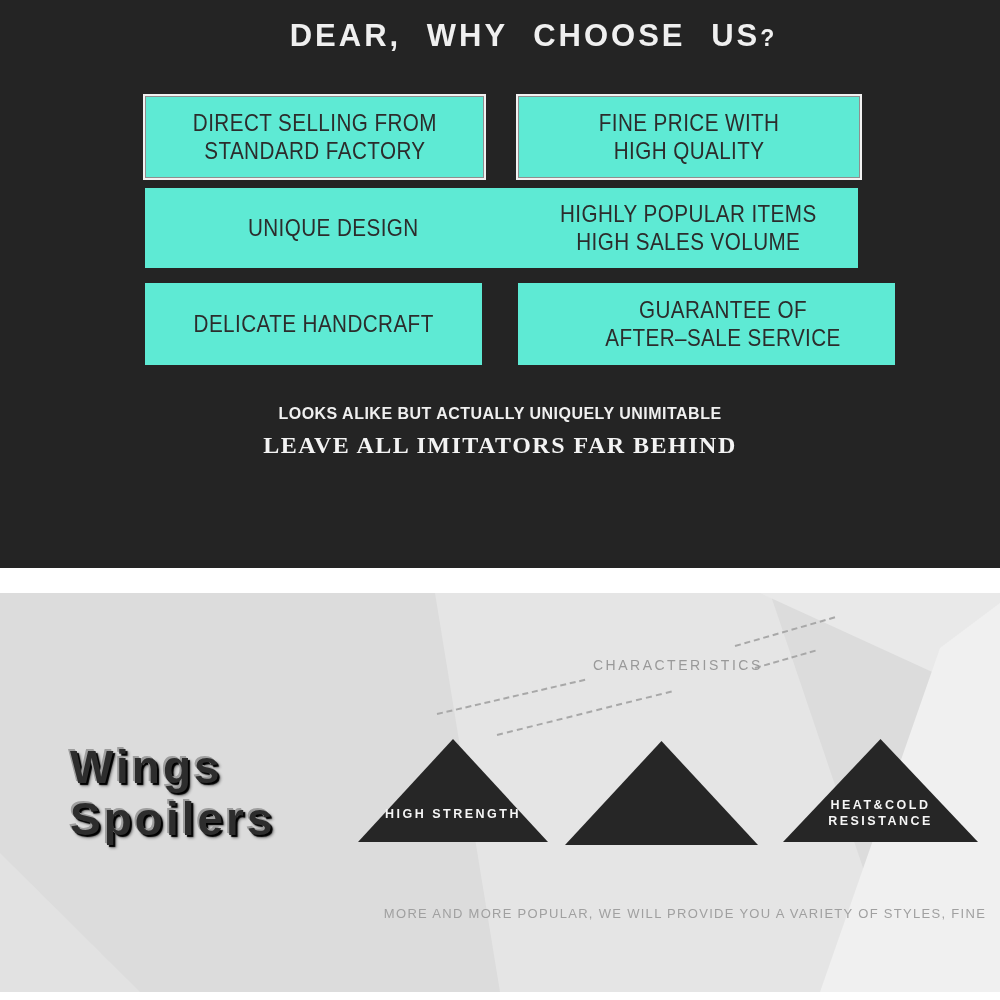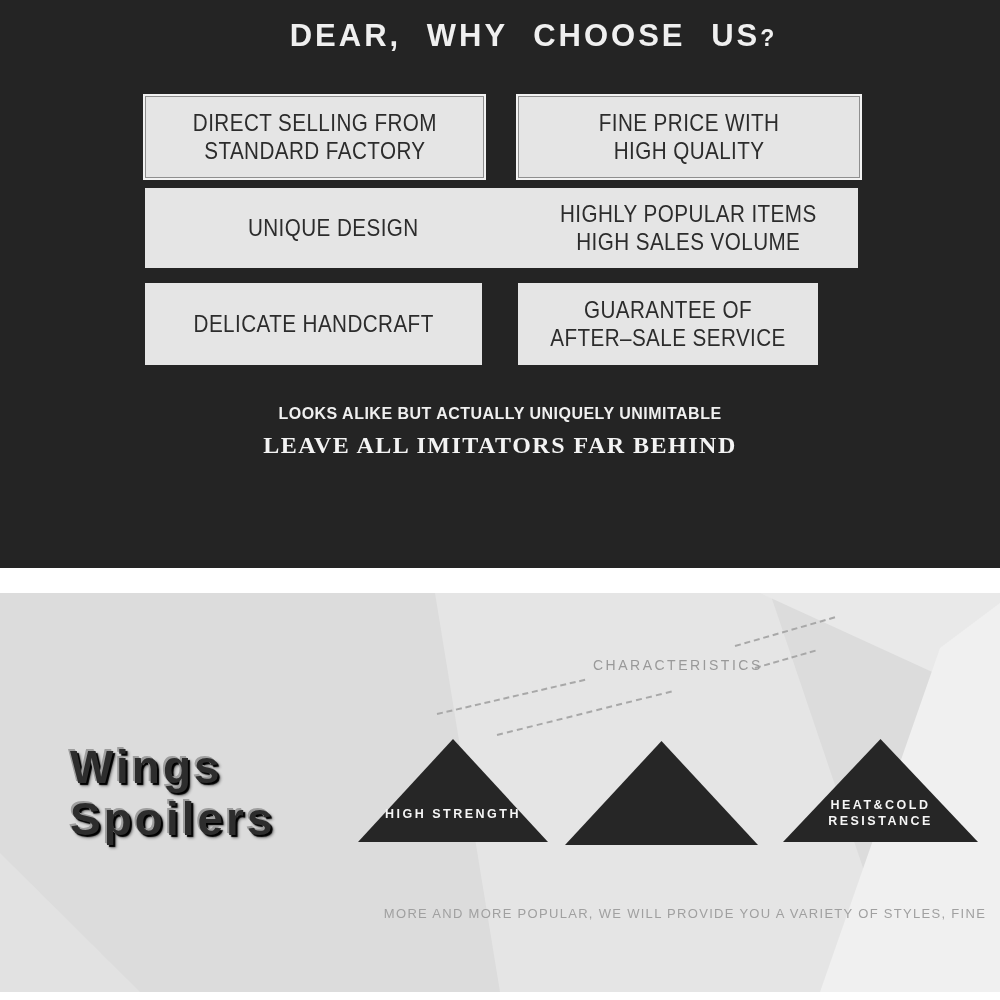--- a/index.html
+++ b/index.html
@@ -8,32 +8,32 @@
     font-family:"Liberation Sans",sans-serif;overflow:hidden;
   }
   
   .dark{position:absolute;left:0;top:0;width:1000px;height:568px;background:#242424;}
   .title{
     position:absolute;left:0;top:18px;width:1000px;margin:0;text-align:center;
     color:#efefef;font-size:31px;font-weight:bold;letter-spacing:3px;word-spacing:14px;padding-left:32px;
   }
   .title .qmark{font-size:23px;letter-spacing:0;}
   .box{
-    position:absolute;background:#e5e5e5;display:flex;align-items:center;justify-content:center;
+    position:absolute;background:#5eead4;display:flex;align-items:center;justify-content:center;
     text-align:center;color:#2c2c2c;
   }
   .box.bordered{border:1px solid #8f8f8f;outline:2px solid #f2f2f2;outline-offset:0px;}
   .box-inner{transform:scaleX(0.86);font-size:24px;line-height:28px;letter-spacing:0.5px;font-weight:500;}
   .box-inner div{white-space:nowrap;}
   .b1{left:145px;top:96px;width:337px;height:80px;}
   .b2{left:518px;top:96px;width:340px;height:80px;}
   .b3{left:145px;top:188px;width:377px;height:80px;}
   .b4{left:518px;top:188px;width:340px;height:80px;}
   .b5{left:145px;top:283px;width:337px;height:82px;}
-  .b6{left:518px;top:283px;width:300px;height:82px;}
+  .b6{left:518px;top:283px;width:344px;height:82px;padding-left:33px;}
   .tag-small{
     position:absolute;left:0;top:404px;width:1000px;margin:0;text-align:center;
     color:#f0f0f0;font-size:16.5px;font-weight:bold;letter-spacing:0.5px;transform:scaleX(0.97);
   }
   .tag-large{
     position:absolute;left:0;top:432px;width:1000px;margin:0;text-align:center;
     font-family:"Liberation Serif",serif;color:#f3f3f3;font-size:24px;font-weight:bold;letter-spacing:1.5px;
   }
   
   .light{position:absolute;left:0;top:586px;width:1000px;height:399px;background:#dcdcdc;overflow:hidden;margin-top:7px;}

